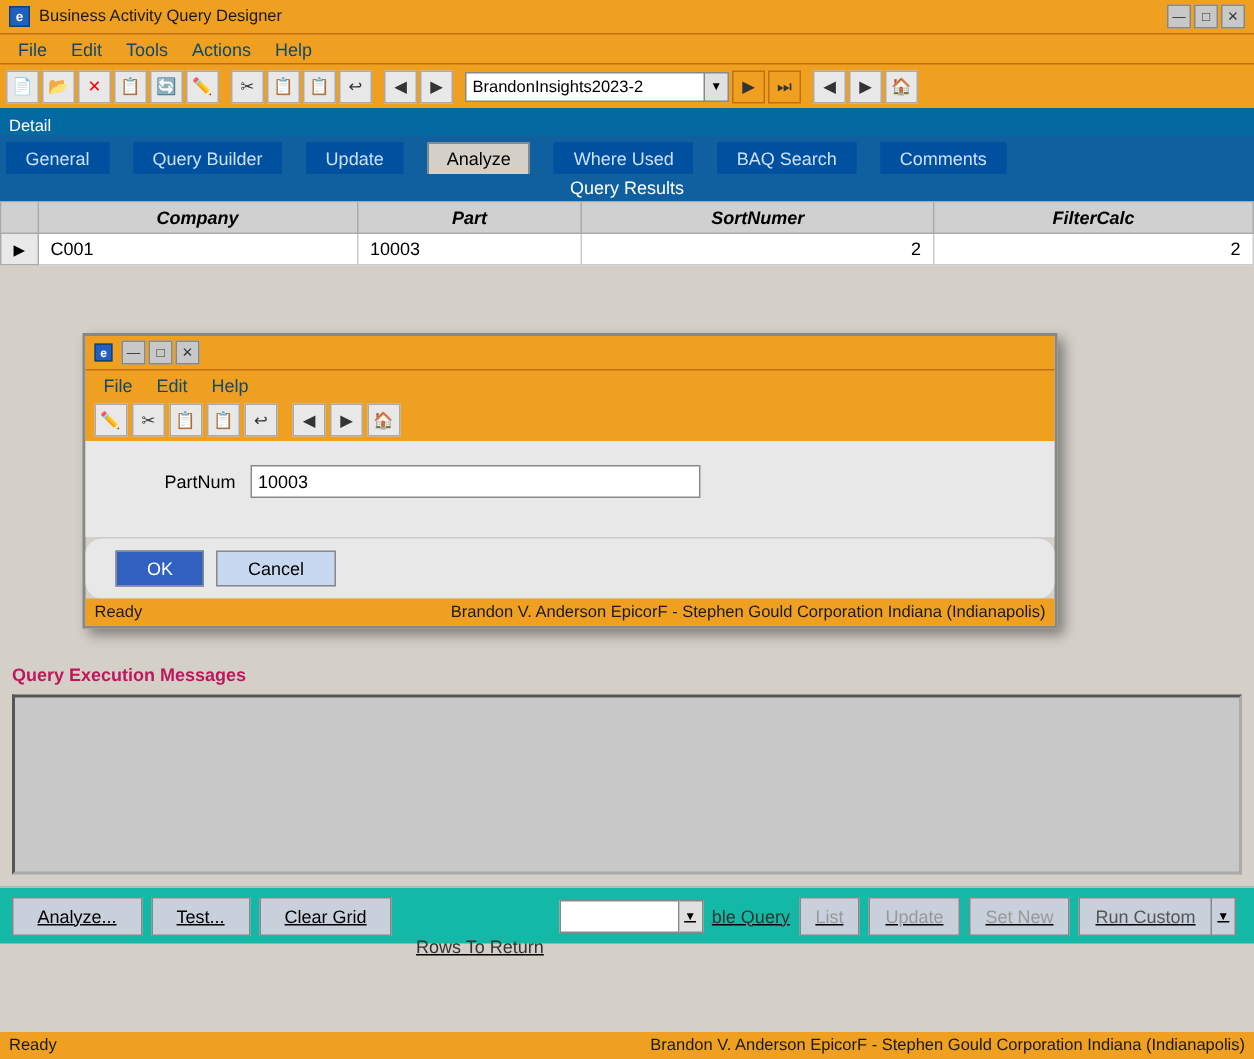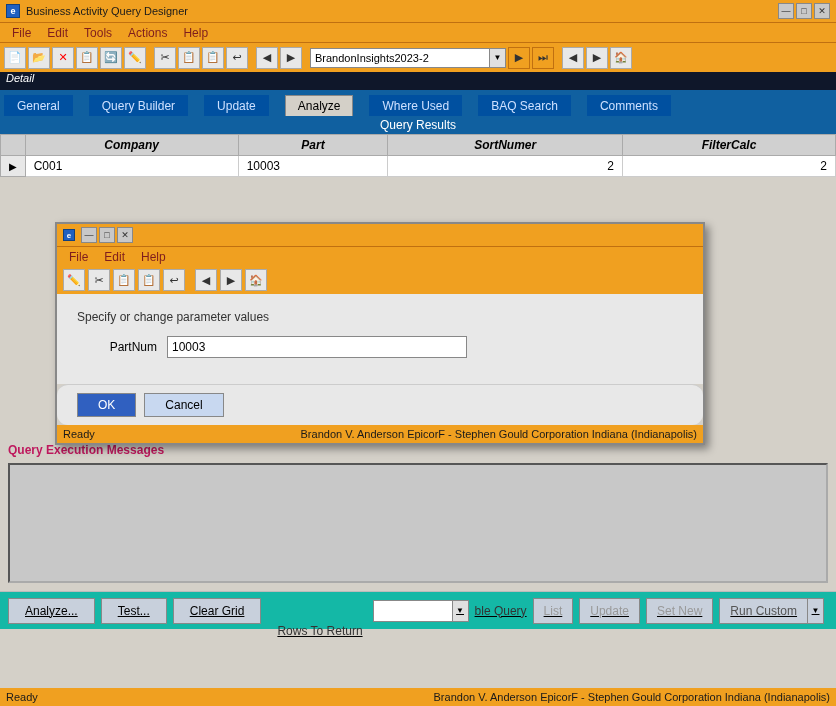--- a/index.html
+++ b/index.html
@@ -7,32 +7,32 @@
 
     
     .title-bar { background: #f0a020; display: flex; align-items: center; height: 22px; padding: 0 6px; }
     .title-bar-icon { width: 14px; height: 14px; background: #2060c0; border: 1px solid #104080; margin-right: 6px; display: flex; align-items: center; justify-content: center; color: white; font-size: 9px; font-weight: bold; }
     .title-bar-text { flex: 1; font-size: 11px; color: #1a1a1a; font-weight: normal; }
     .title-bar-controls { display: flex; gap: 2px; }
     .title-bar-btn { width: 16px; height: 16px; background: #c8c8c8; border: 1px solid #888; display: flex; align-items: center; justify-content: center; font-size: 9px; cursor: pointer; color: #333; }
 
     
     .menu-bar { background: #f0a020; height: 20px; display: flex; align-items: center; padding: 0 4px; border-top: 1px solid #c07010; }
-    .menu-item { padding: 2px 8px; font-size: 12px; cursor: pointer; color: #7f1d1d; }
+    .menu-item { padding: 2px 8px; font-size: 12px; cursor: pointer; color: #0c4a6e; }
 
     
     .toolbar { background: #f0a020; height: 30px; display: flex; align-items: center; padding: 2px 4px; gap: 2px; border-top: 1px solid #c07010; }
     .tb-btn { width: 22px; height: 22px; background: #e8e8e8; border: 1px solid #aaa; display: flex; align-items: center; justify-content: center; cursor: pointer; font-size: 11px; color: #333; }
     .tb-sep { width: 4px; }
     .tb-dropdown { display: flex; align-items: center; }
     .tb-input { height: 20px; border: 1px solid #888; font-size: 11px; padding: 0 4px; background: white; }
     .tb-arrow-btn { height: 20px; width: 16px; background: #e0e0e0; border: 1px solid #888; border-left: none; cursor: pointer; display: flex; align-items: center; justify-content: center; font-size: 8px; }
 
     
-    .detail-bar { background: #0f172a; height: 18px; display: flex; align-items: flex-start; padding: 0 6px; font-style: italic; }
+    .detail-bar { background: #0369a1; height: 18px; display: flex; align-items: flex-end; padding: 0 6px; }
     .detail-label { color: white; font-size: 11px; }
 
     
     .tab-bar { background: #1060a0; height: 26px; display: flex; align-items: flex-end; padding: 0 4px; }
     .tab { padding: 3px 12px; font-size: 12px; cursor: pointer; border: 1px solid #0050a0; border-bottom: none; background: #0050a0; color: #cce0ff; margin-right: 16px; }
     .tab.active { background: #d4d0c8; color: #000; border-color: #888; }
 
     
     .section-label { background: #1060a0; color: white; text-align: center; font-size: 12px; padding: 2px 0; }
 
@@ -124,21 +124,21 @@
   <div class="tb-sep"></div>
   <div class="tb-btn">✂</div>
   <div class="tb-btn">📋</div>
   <div class="tb-btn">📋</div>
   <div class="tb-btn">↩</div>
   <div class="tb-sep"></div>
   <div class="tb-btn">◀</div>
   <div class="tb-btn">▶</div>
   <div class="tb-sep"></div>
   <div class="tb-dropdown">
-    <input class="tb-input" style="width: 180px;" type="text" value="BrandonInsights2023-2">
+    <input class="tb-input" style="width: 160px;" type="text" value="BrandonInsights2023-2">
     <div class="tb-arrow-btn">▼</div>
   </div>
   <div class="tb-btn" style="background:#f0a020;border-color:#c07010;">▶</div>
   <div class="tb-btn" style="background:#f0a020;border-color:#c07010;">⏭</div>
   <div class="tb-sep"></div>
   <div class="tb-btn">◀</div>
   <div class="tb-btn">▶</div>
   <div class="tb-btn">🏠</div>
 </div>
 
@@ -204,21 +204,20 @@
         <div class="tb-btn">📋</div>
         <div class="tb-btn">📋</div>
         <div class="tb-btn">↩</div>
         <div class="tb-sep"></div>
         <div class="tb-btn">◀</div>
         <div class="tb-btn">▶</div>
         <div class="tb-btn">🏠</div>
       </div>
 
       <div class="modal-content">
-        <div class="modal-desc">Specify or change parameter values</div>
         <div class="modal-field-row">
           <label class="modal-field-label">PartNum</label>
           <input class="modal-field-input" type="text" value="10003" style="">
         </div>
       </div>
 
       <div class="modal-buttons">
         <button class="modal-btn modal-btn-ok">OK</button>
         <button class="modal-btn">Cancel</button>
       </div>

